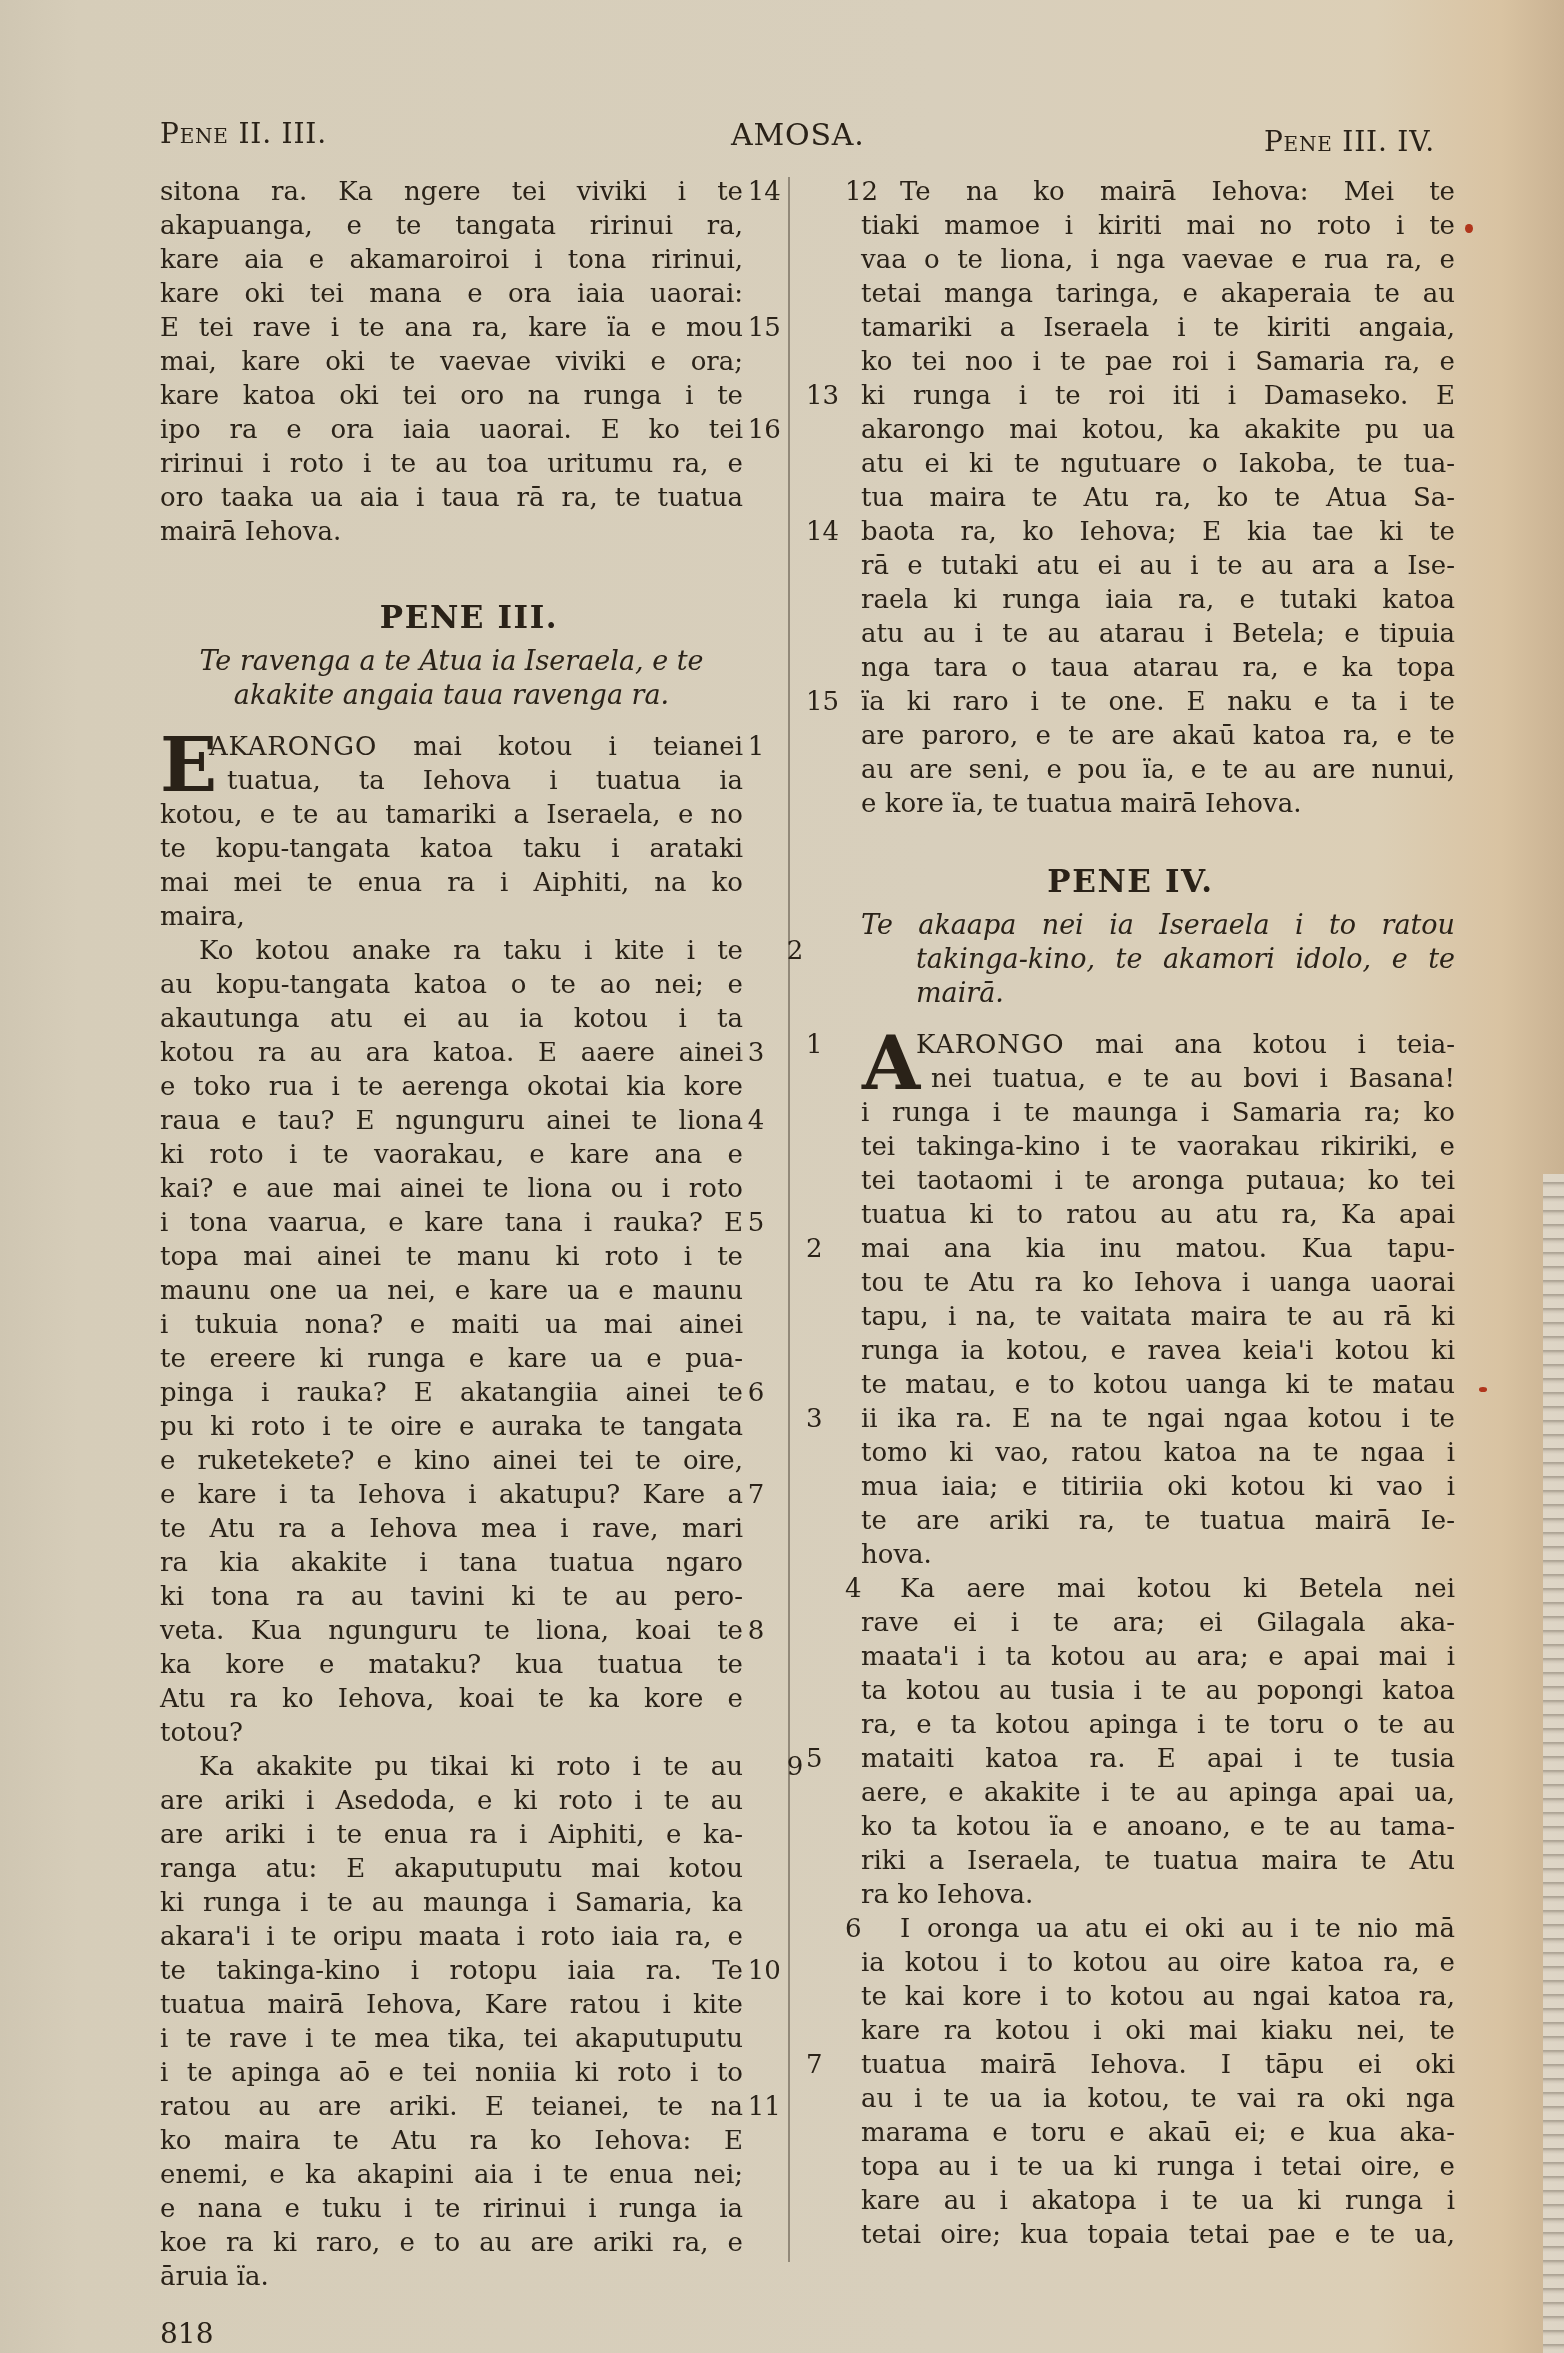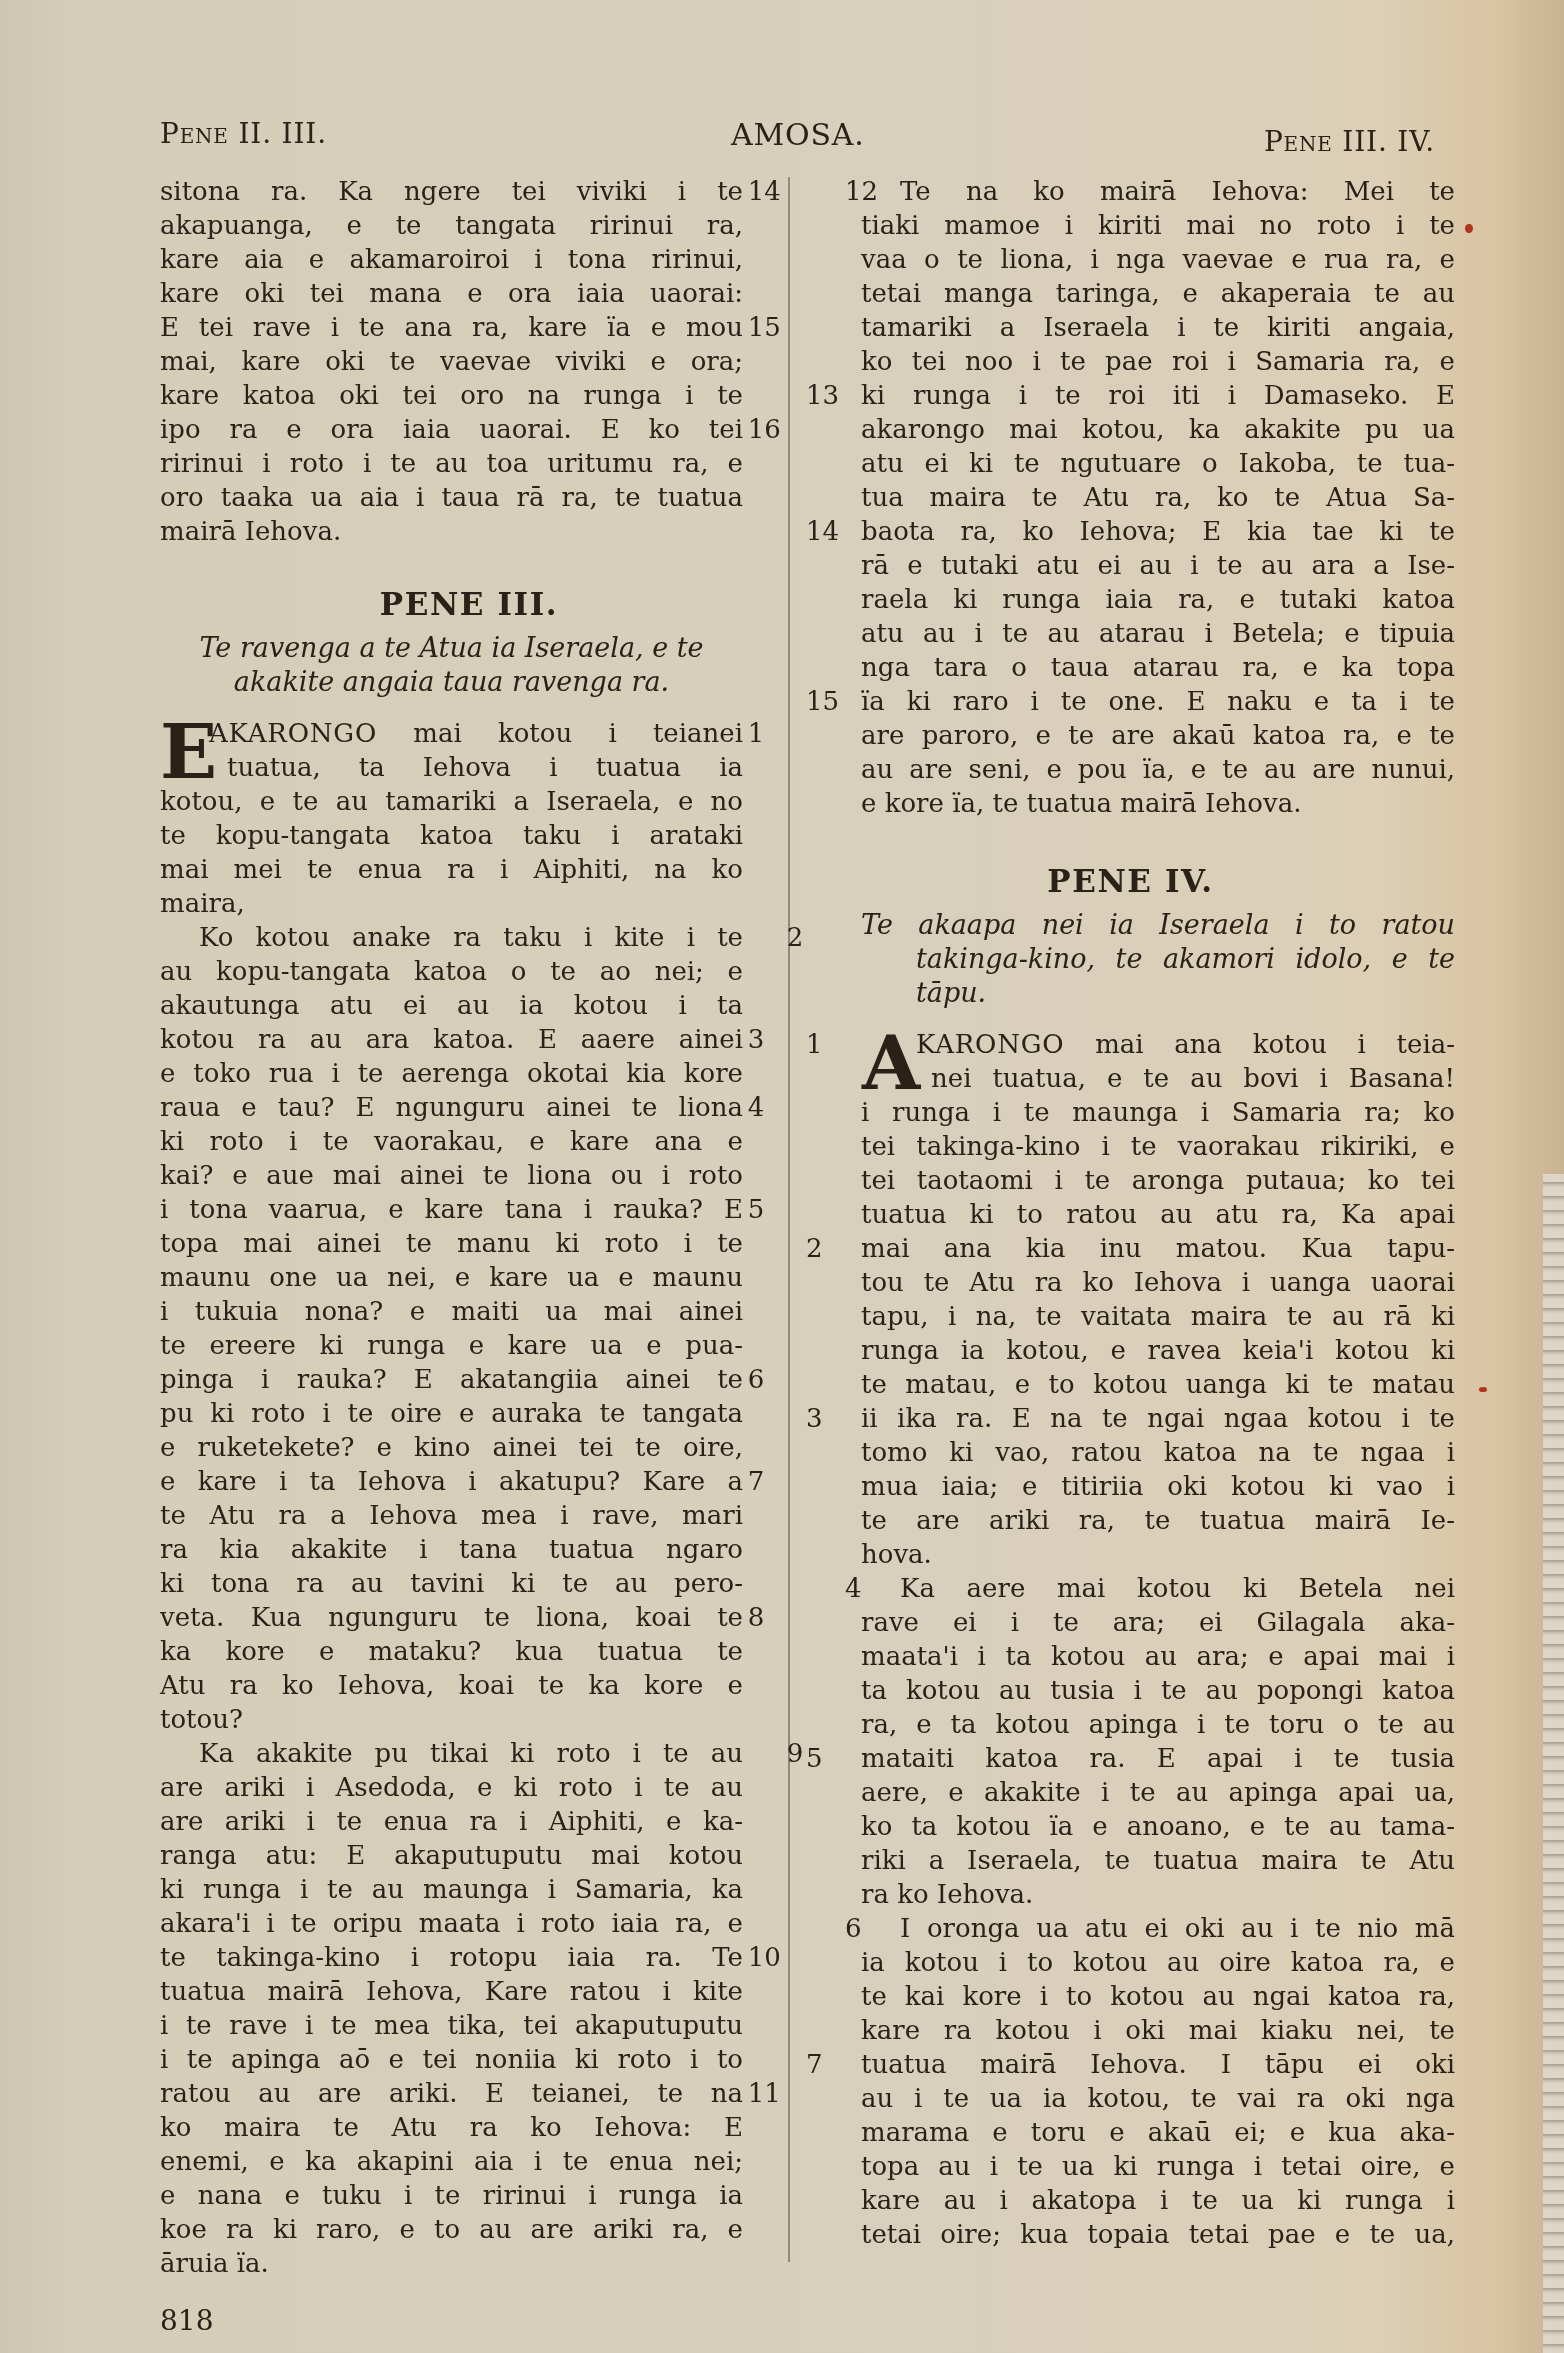--- a/index.html
+++ b/index.html
@@ -32,21 +32,21 @@
     position: absolute; left: 788px; top: 177px; width: 1.6px; height: 2085px;
     background: #5a5044; opacity: .55;
   }
   .line { position: relative; white-space: nowrap; height: 34px; text-align: justify; text-align-last: justify; }
   .line.last { text-align-last: left; }
   .col-left .line { padding-right: 35px; }
   .col-left .vn { position: absolute; right: -7.8px; top: 0; width: 38px; text-align: right; }
   .col-right .line { padding-left: 55px; }
   .col-right .vn { position: absolute; left: 0; top: 0; width: 44px; text-align: left; }
   .indent { text-indent: 39px; }
-  .chapter-head { text-align: center; font-size: 31px; letter-spacing: 1.6px; height: 47px; line-height: 47px; margin-top: 33px; margin-bottom: 3.1px; }
+  .chapter-head { text-align: center; font-size: 31px; letter-spacing: 1.6px; height: 47px; line-height: 47px; margin-top: 46px; margin-bottom: 3.1px; }
   .summary { font-style: italic; font-size: 27px; line-height: 34px; }
   .summary .line { height: 34px; }
   .summary-l { text-align: center; margin-bottom: 17px; }
   .summary-l .line { text-align: center; text-align-last: center; }
   .summary-r { margin-bottom: 17px; padding-left: 55px; }
   .summary-r .line.hang { padding-left: 55px; }
   .dropcap-wrap { position: relative; }
   .dropcap {
     position: absolute; top: 4.7px; font-size: 75px; line-height: 63px;
     font-family: "DejaVu Serif", serif; font-weight: bold;
@@ -159,21 +159,21 @@
       <div class="line"><span>nga tara o taua atarau ra, e ka topa</span></div>
       <div class="line"><span>ïa ki raro i te one.  E naku e ta i te</span><span class="vn">15</span></div>
       <div class="line"><span>are paroro, e te are akaū katoa ra, e te</span></div>
       <div class="line"><span>au are seni, e pou ïa, e te au are nunui,</span></div>
       <div class="line last"><span>e kore ïa, te tuatua mairā Iehova.</span></div>
     </div>
   <h2 class="chapter-head" style="margin-top:38px;">PENE IV.</h2>
   <div class="summary summary-r" id="right-summary">
       <div class="line last" style="text-align-last: justify; padding-left: 0px;">Te akaapa nei ia Iseraela i to ratou</div>
       <div class="line last hang" style="text-align-last: justify; padding-left: 55px;">takinga-kino, te akamori idolo, e te</div>
-      <div class="line last hang" style="text-align-last: left; padding-left: 55px;">tāpu.</div>
+      <div class="line last hang" style="text-align-last: left; padding-left: 55px;">mairā.</div>
     </div>
   <div id="right-body" class="dropcap-wrap">
       <span class="dropcap" style="left: 56px;">A</span>
       <div class="line" style="padding-left: 110px; text-align-last: justify;"><span class="caps">KARONGO</span><span> mai ana kotou i teia-</span><span class="vn">1</span></div>
       <div class="line" style="padding-left: 125px;"><span>nei tuatua, e te au bovi i Basana!</span></div>
       <div class="line"><span>i runga i te maunga i Samaria ra;  ko</span></div>
       <div class="line"><span>tei takinga-kino i te vaorakau rikiriki, e</span></div>
       <div class="line"><span>tei taotaomi i te aronga putaua; ko tei</span></div>
       <div class="line"><span>tuatua ki to ratou au atu ra, Ka apai</span></div>
       <div class="line"><span>mai ana kia inu matou.  Kua tapu-</span><span class="vn">2</span></div>

